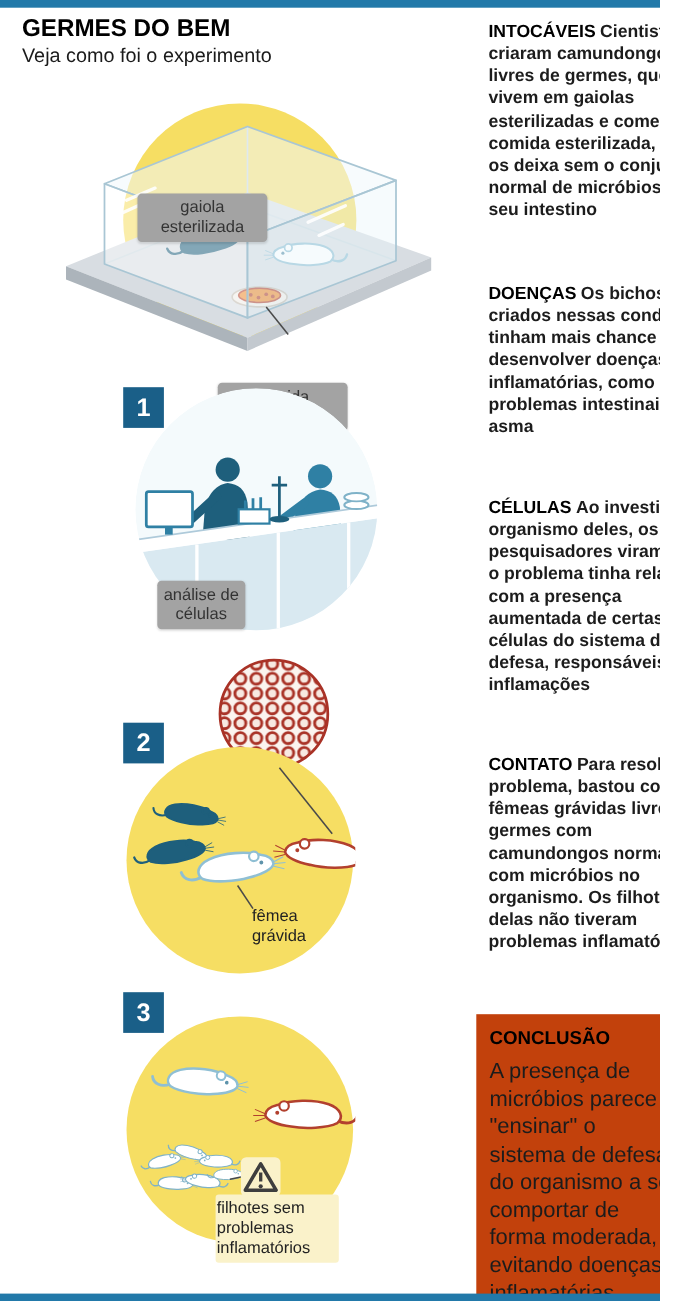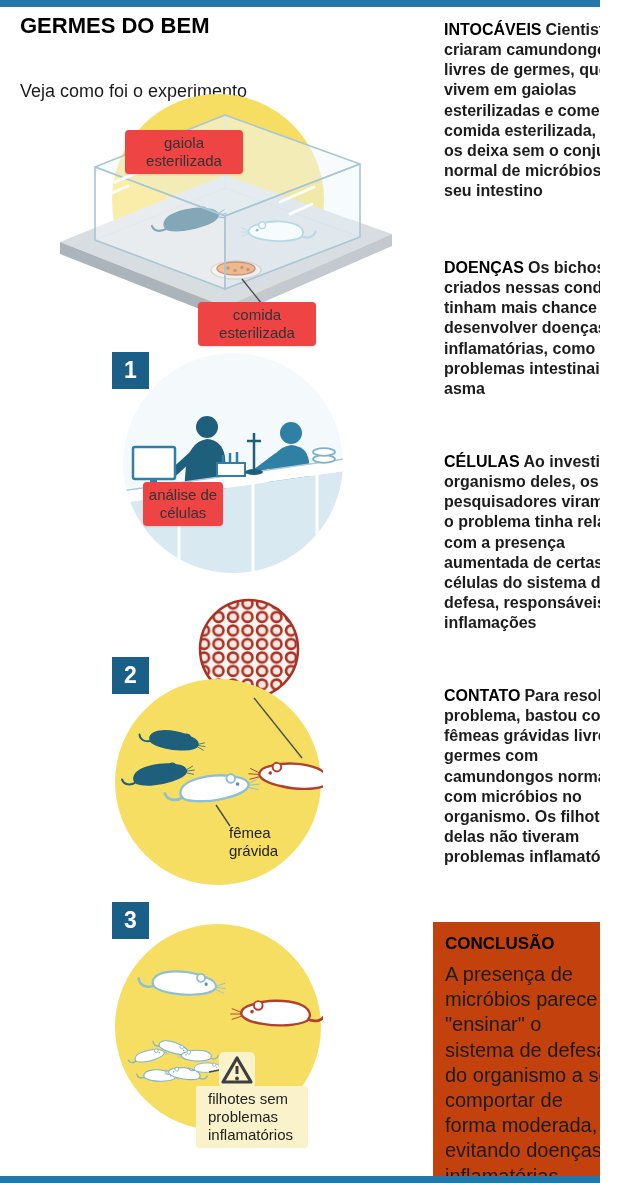--- a/index.html
+++ b/index.html
@@ -2,28 +2,28 @@
 <html lang="pt"><head>
 <meta charset="utf-8">
 <style>
   * { margin:0; padding:0; box-sizing:border-box; }
   html,body { width:635px; height:1183px; background:#fff;
     font-family:"Liberation Sans", sans-serif; }
   .page { position:relative; width:600px; height:1183px; background:#fff; overflow:hidden; }
   .bar { position:absolute; left:0; width:635px; height:7px; background:#2279A9; }
   .bar.top { top:0; } .bar.bottom { bottom:0; }
   .title { position:absolute; left:20px; top:13px; font-size:22px; font-weight:bold; color:#000; }
-  .subtitle { position:absolute; left:20px; top:40px; font-size:18px; color:#1a1a1a;margin-top:41px; }
+  .subtitle { position:absolute; left:20px; top:40px; font-size:18px; color:#1a1a1a; }
   .ill { position:absolute; }
   .step-num { position:absolute; left:112px; width:37px; height:37px; background:#1A5F88;
     color:#fff; font-size:23px; font-weight:bold; display:flex; align-items:center; justify-content:center; }
   .diagram-label { position:absolute; font-size:15px; line-height:1.2; color:#333; }
-  .white-tag { background:#ef4444; border-radius:4px; text-align:center; padding:4px 3px;
-    box-shadow:0 1px 2px rgba(0,0,0,0.12); }
-  .yellow-tag { background:#FAF2CA; border-radius:3px; padding:4px 12px; color:#222; }
+  .white-tag { background:#a3a3a3; border-radius:4px; text-align:center; padding:4px 3px;
+    box-shadow:0 1px 2px rgba(0,0,0,0.12);margin-top:46px; }
+  .yellow-tag { background:#FAF2CA; border-radius:3px; padding:4px 1px; color:#222; }
   .plain-tag { color:#222; }
   .microbes-label { position:absolute; left:296px; top:592px; width:100px; font-size:15.5px;
     line-height:1.2; color:#111; }
   .article { position:absolute; left:444px; width:200px; font-size:16px; line-height:1.26; color:#1C1C1C;font-weight:bold; }
   .article b { color:#000; margin-right:4px; }
   .conclusion { position:absolute; left:433px; top:922px; width:192px; background:#c2410c;
     padding:12px 12px 14px 12px; }
   .conclusion .c-title { font-size:17px; font-weight:bold; color:#000; margin-bottom:8px; }
   .conclusion .c-text { font-size:20px; line-height:1.26; color:#1C1C1C; }
   

